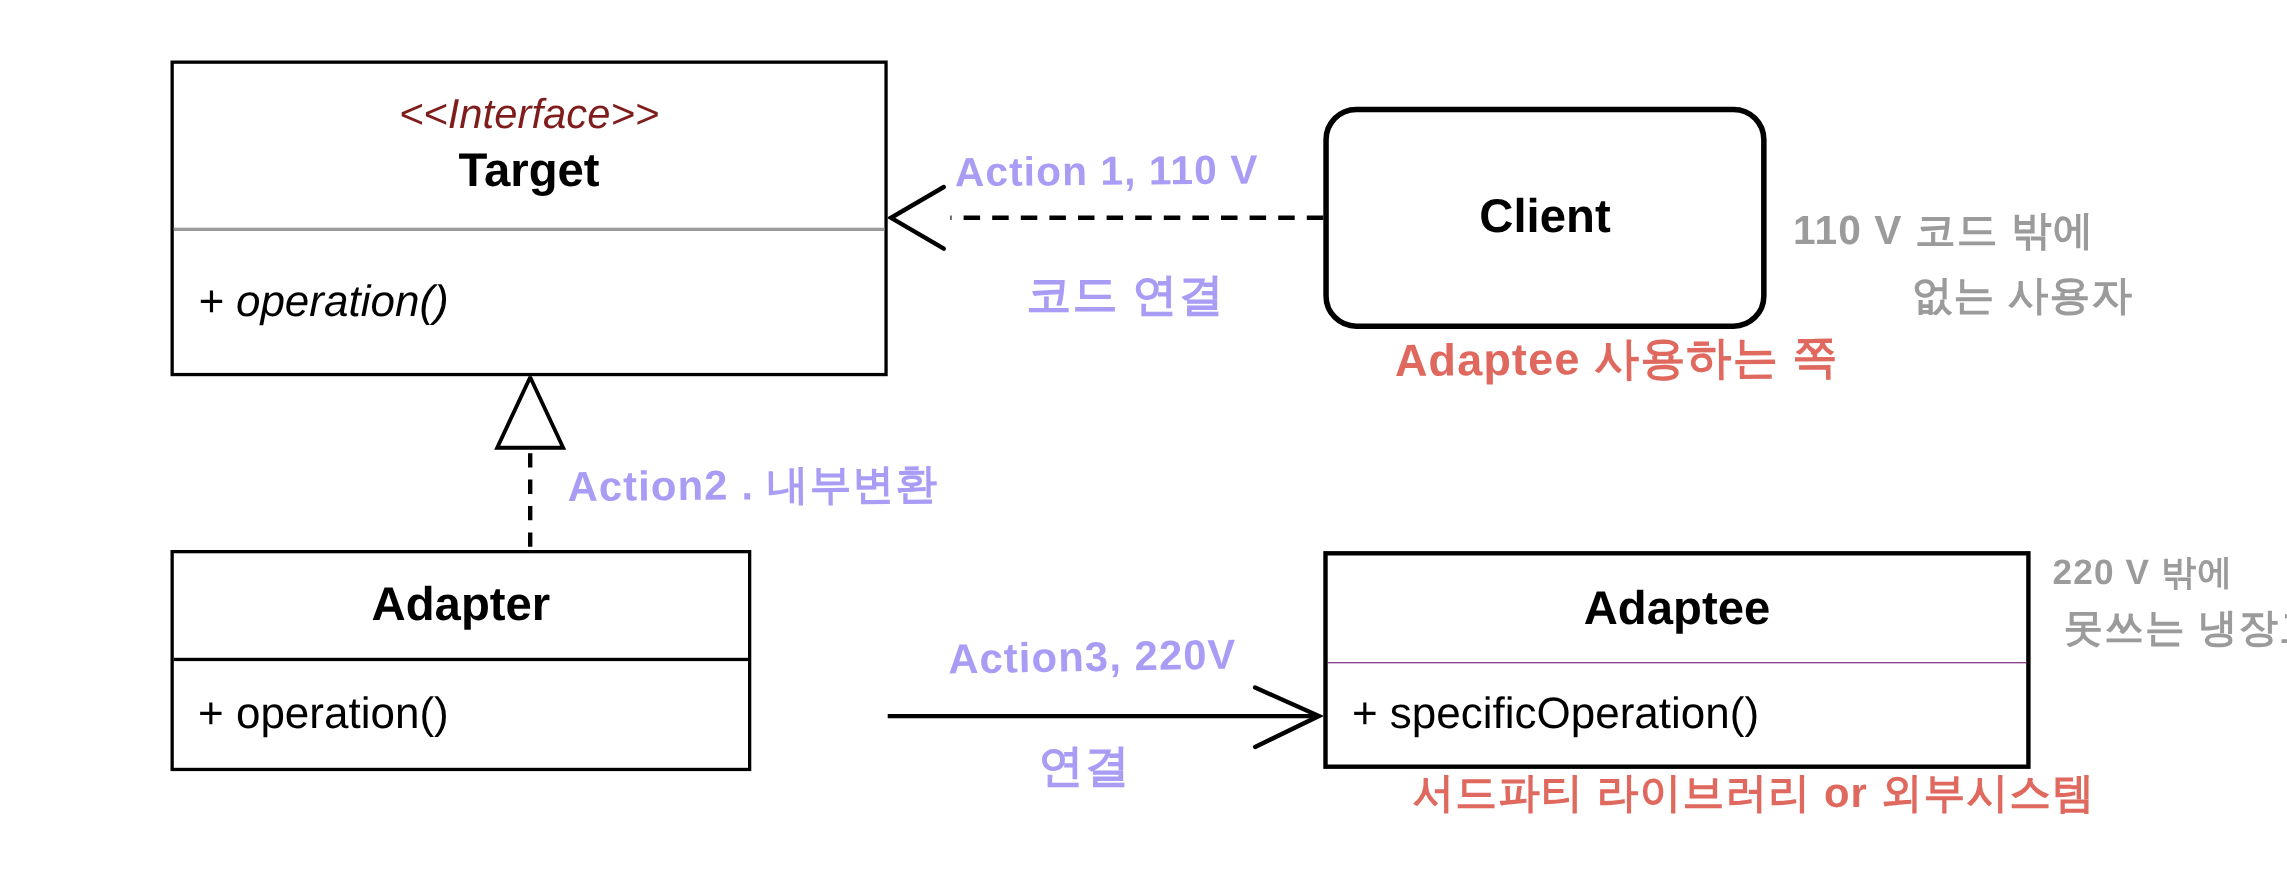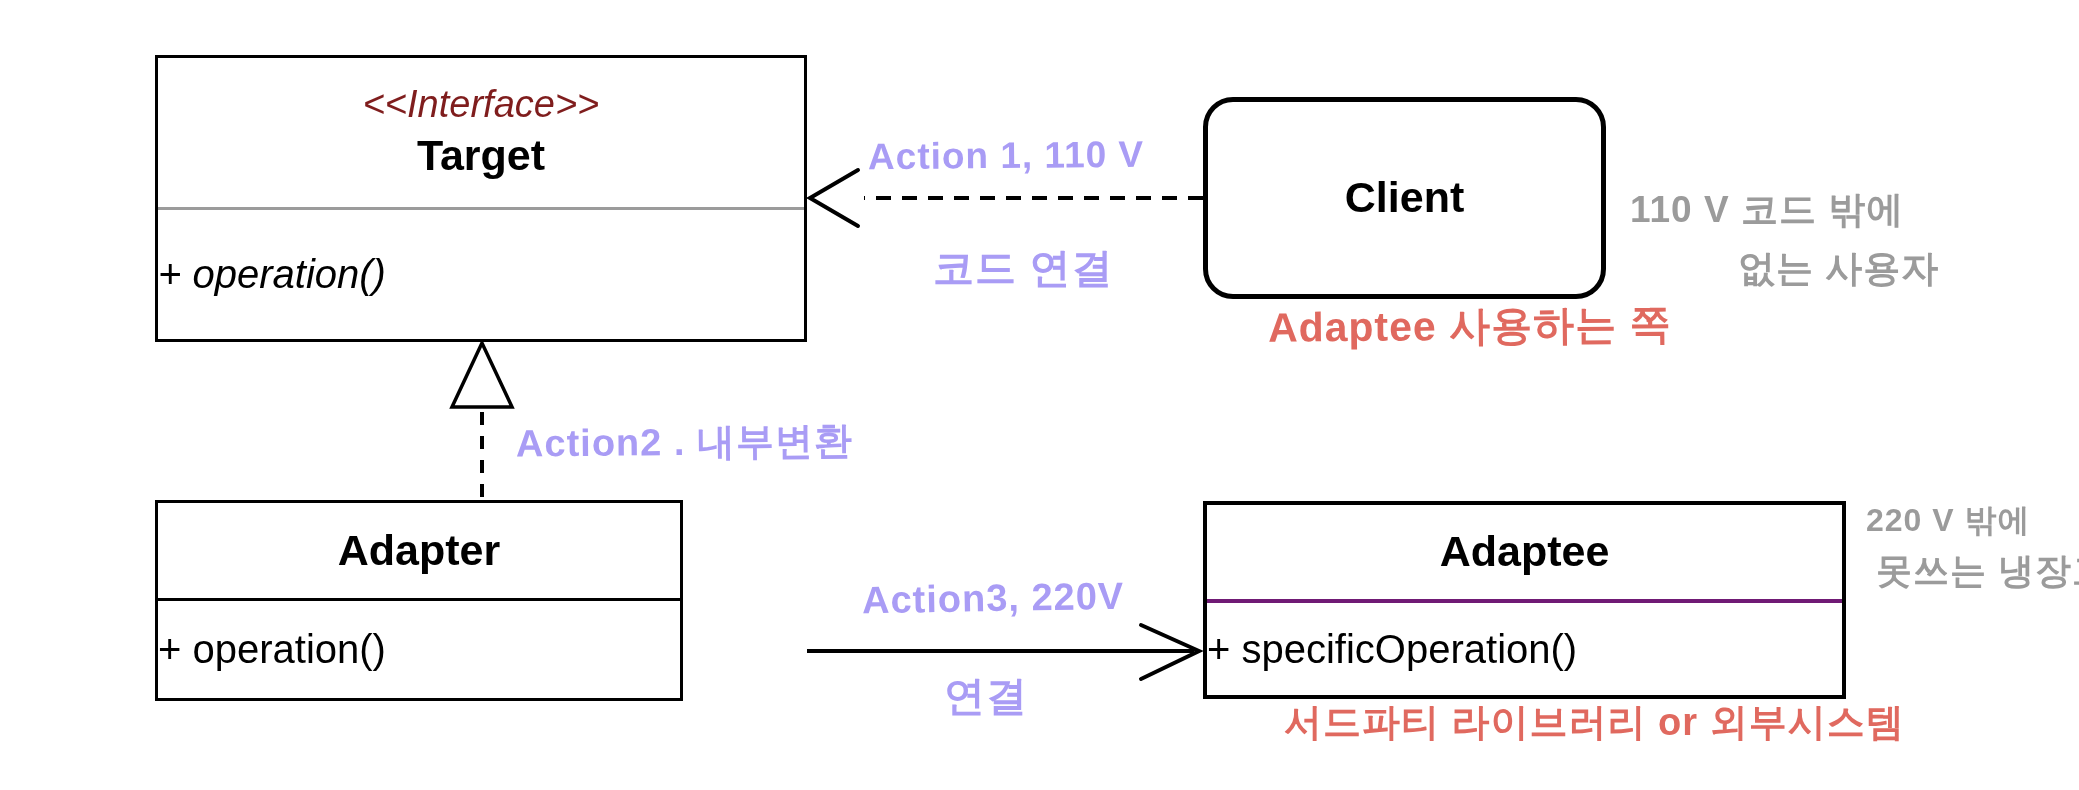--- a/index.html
+++ b/index.html
@@ -17,35 +17,35 @@
     border:3px solid #000000;
     box-sizing:border-box;
     display:flex;flex-direction:column;
   }
   .uml-box .title-compartment{
     display:flex;flex-direction:column;align-items:center;justify-content:center;
     box-sizing:border-box;
   }
   .uml-box .member-compartment{
     flex:1;display:flex;align-items:center;
-    box-sizing:border-box;
+    padding-left:22px;box-sizing:border-box;
   }
   .stereotype{font-style:italic;font-size:38px;color:#7f1d1d;line-height:1.25;}
   .class-name{font-weight:bold;font-size:43px;color:#000;line-height:1.3;}
   .member-text{font-size:40px;color:#000;}
   .member-italic{font-style:italic;}
 
   #target-box{left:155px;top:55px;width:652px;height:287px;}
   #target-box .title-compartment{height:152px;border-bottom:3px solid #9b9b9b;}
   #client-box{left:1203px;top:97px;width:403px;height:202px;border-width:5px;border-radius:30px;}
   #client-box .title-compartment{height:100%;}
   #adapter-box{left:155px;top:500px;width:528px;height:201px;}
   #adapter-box .title-compartment{height:98px;border-bottom:3px solid #000000;}
   #adaptee-box{left:1203px;top:501px;width:643px;height:198px;border-width:4px;}
-  #adaptee-box .title-compartment{height:98px;border-bottom:4px solid #701a75;text-align:right;}
+  #adaptee-box .title-compartment{height:98px;border-bottom:1px solid #701a75;text-align:right;}
 
   
   #connector-layer{position:absolute;left:0;top:0;width:2079px;height:790px;}
 
   
   .hand{
     position:absolute;
     font-weight:600;
     letter-spacing:1px;
     white-space:nowrap;

